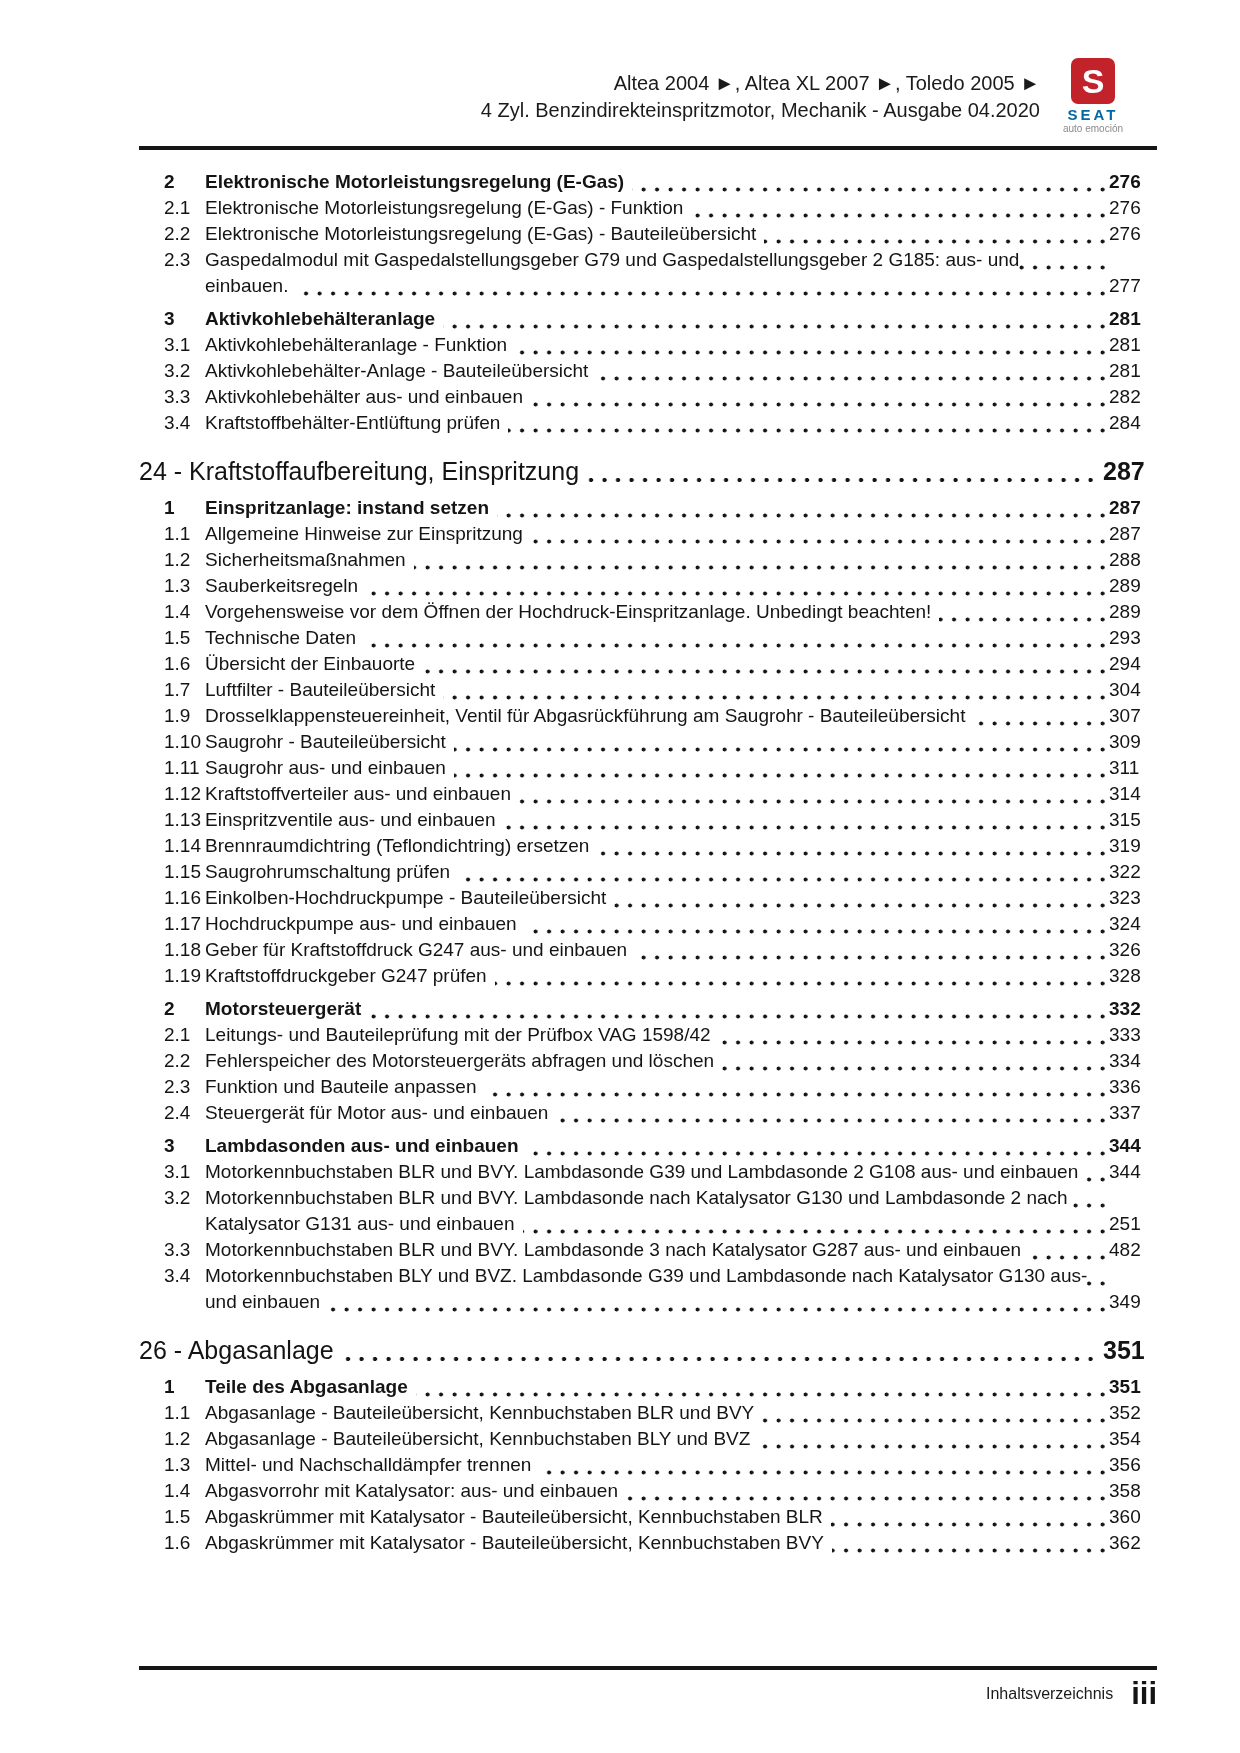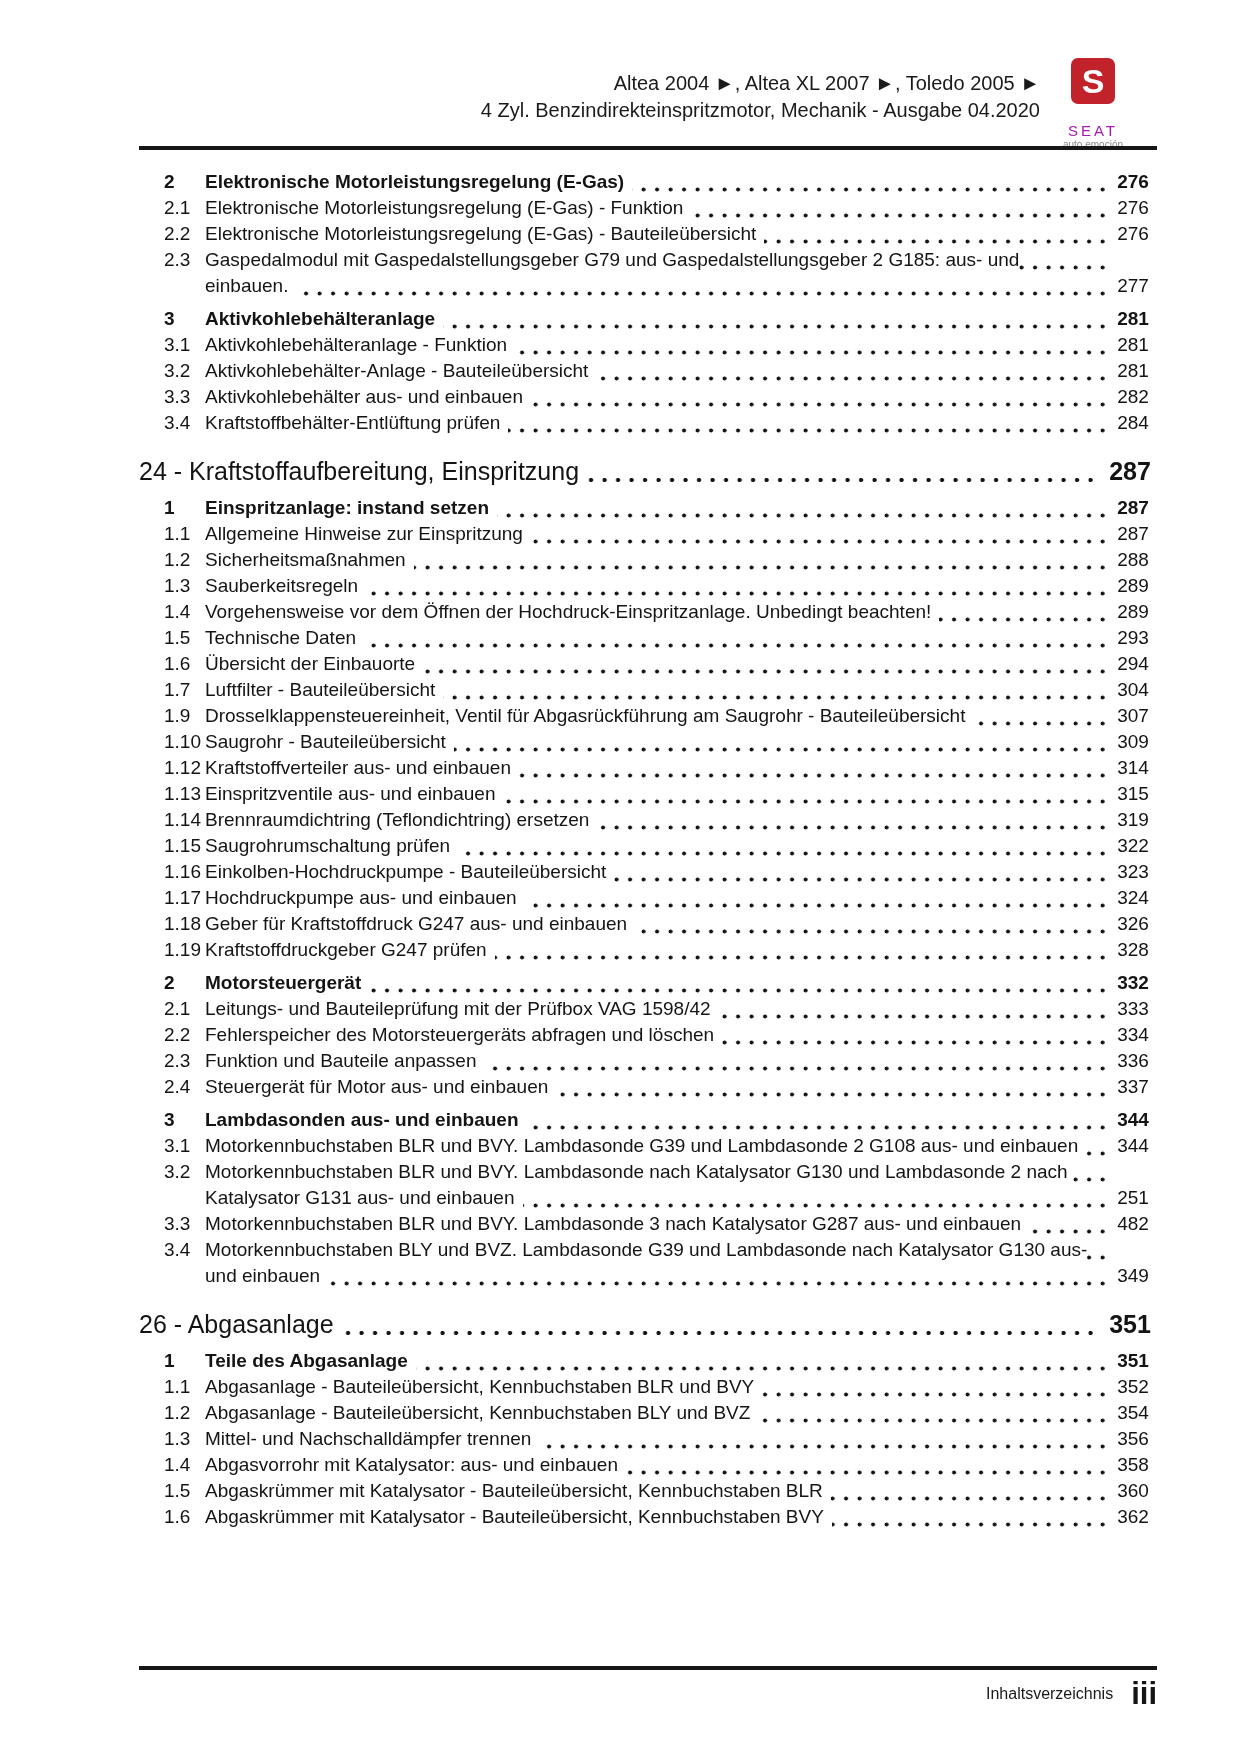--- a/index.html
+++ b/index.html
@@ -15,21 +15,21 @@
   
   .hdr { position:absolute; top:58px; right:110px; display:flex; align-items:flex-start; }
   .hdr-text { text-align:right; font-size:20px; line-height:27px; color:#1a1a1a; margin-top:12px; }
   .logo { width:74px; margin-left:16px; text-align:center; }
   .logo-mark {
     width:44px; height:46px; margin:0 auto;
     background:#c2232b; border-radius:7px;
     color:#fff; font-weight:bold; font-size:34px; line-height:46px; text-align:center;
     font-family:"Liberation Sans", sans-serif;
   }
-  .logo-word { font-size:15px; font-weight:normal; letter-spacing:3px; color:#a21caf; margin-top:18px; }
+  .logo-word { font-size:15px; font-weight:bold; letter-spacing:3px; color:#0369a1; margin-top:2px; }
   .logo-tag { font-size:10px; color:#8a8a8a; margin-top:0px; white-space:nowrap;text-align:center; }
 
   .rule { position:absolute; left:139px; width:1018px; height:3.5px; background:#161616; }
   .rule.top { top:146px; }
   .rule.bottom { top:1666px; }
 
   
   .toc { position:absolute; top:150px; left:139px; width:1018px; padding-top:12px; }
   .row { display:flex; align-items:flex-start; font-size:19px; line-height:26px; }
   .row.section, .row.sub { margin-left:25px; }
@@ -40,21 +40,21 @@
     flex:1 1 auto; min-width:0;
     background-image: radial-gradient(circle at 6.5px 20.5px, #141414 1.7px, rgba(0,0,0,0) 2.3px);
     background-size: 13.5px 26px;
     background-repeat: repeat;
   }
   .chapter .mid {
     background-image: radial-gradient(circle at 6.5px 26px, #141414 1.8px, rgba(0,0,0,0) 2.4px);
     background-size: 13.5px 34px;
   }
   .t { background:#fff; padding-right:8px; }
-  .pg { flex:0 0 52px; width:52px; text-align:center; align-self:flex-end; padding-left:4px; }
+  .pg { flex:0 0 52px; width:52px; text-align:left; align-self:flex-end; padding-left:4px; }
   .chapter .pg { font-weight:bold; flex-basis:58px; }
 
   
   .ftr {
     position:absolute; top:1678px; left:139px; width:1018px;
     display:flex; justify-content:flex-end; align-items:center;
   }
   .ftr-label { font-size:16px; color:#1a1a1a; }
   .folio { font-size:31px; font-weight:bold; margin-left:18px; line-height:32px; }
 </style>
@@ -171,20 +171,25 @@
     <div class="num">1.9</div>
     <div class="mid"><span class="t">Drosselklappensteuereinheit, Ventil für Abgasrückführung am Saugrohr - Bauteileübersicht</span></div>
     <div class="pg">307</div>
   </div>
       <div class="row sub">
     <div class="num">1.10</div>
     <div class="mid"><span class="t">Saugrohr - Bauteileübersicht</span></div>
     <div class="pg">309</div>
   </div>
       <div class="row sub">
+    <div class="num">1.11</div>
+    <div class="mid"><span class="t">Saugrohr aus- und einbauen</span></div>
+    <div class="pg">311</div>
+  </div>
+      <div class="row sub">
     <div class="num">1.12</div>
     <div class="mid"><span class="t">Kraftstoffverteiler aus- und einbauen</span></div>
     <div class="pg">314</div>
   </div>
       <div class="row sub">
     <div class="num">1.13</div>
     <div class="mid"><span class="t">Einspritzventile aus- und einbauen</span></div>
     <div class="pg">315</div>
   </div>
       <div class="row sub">

